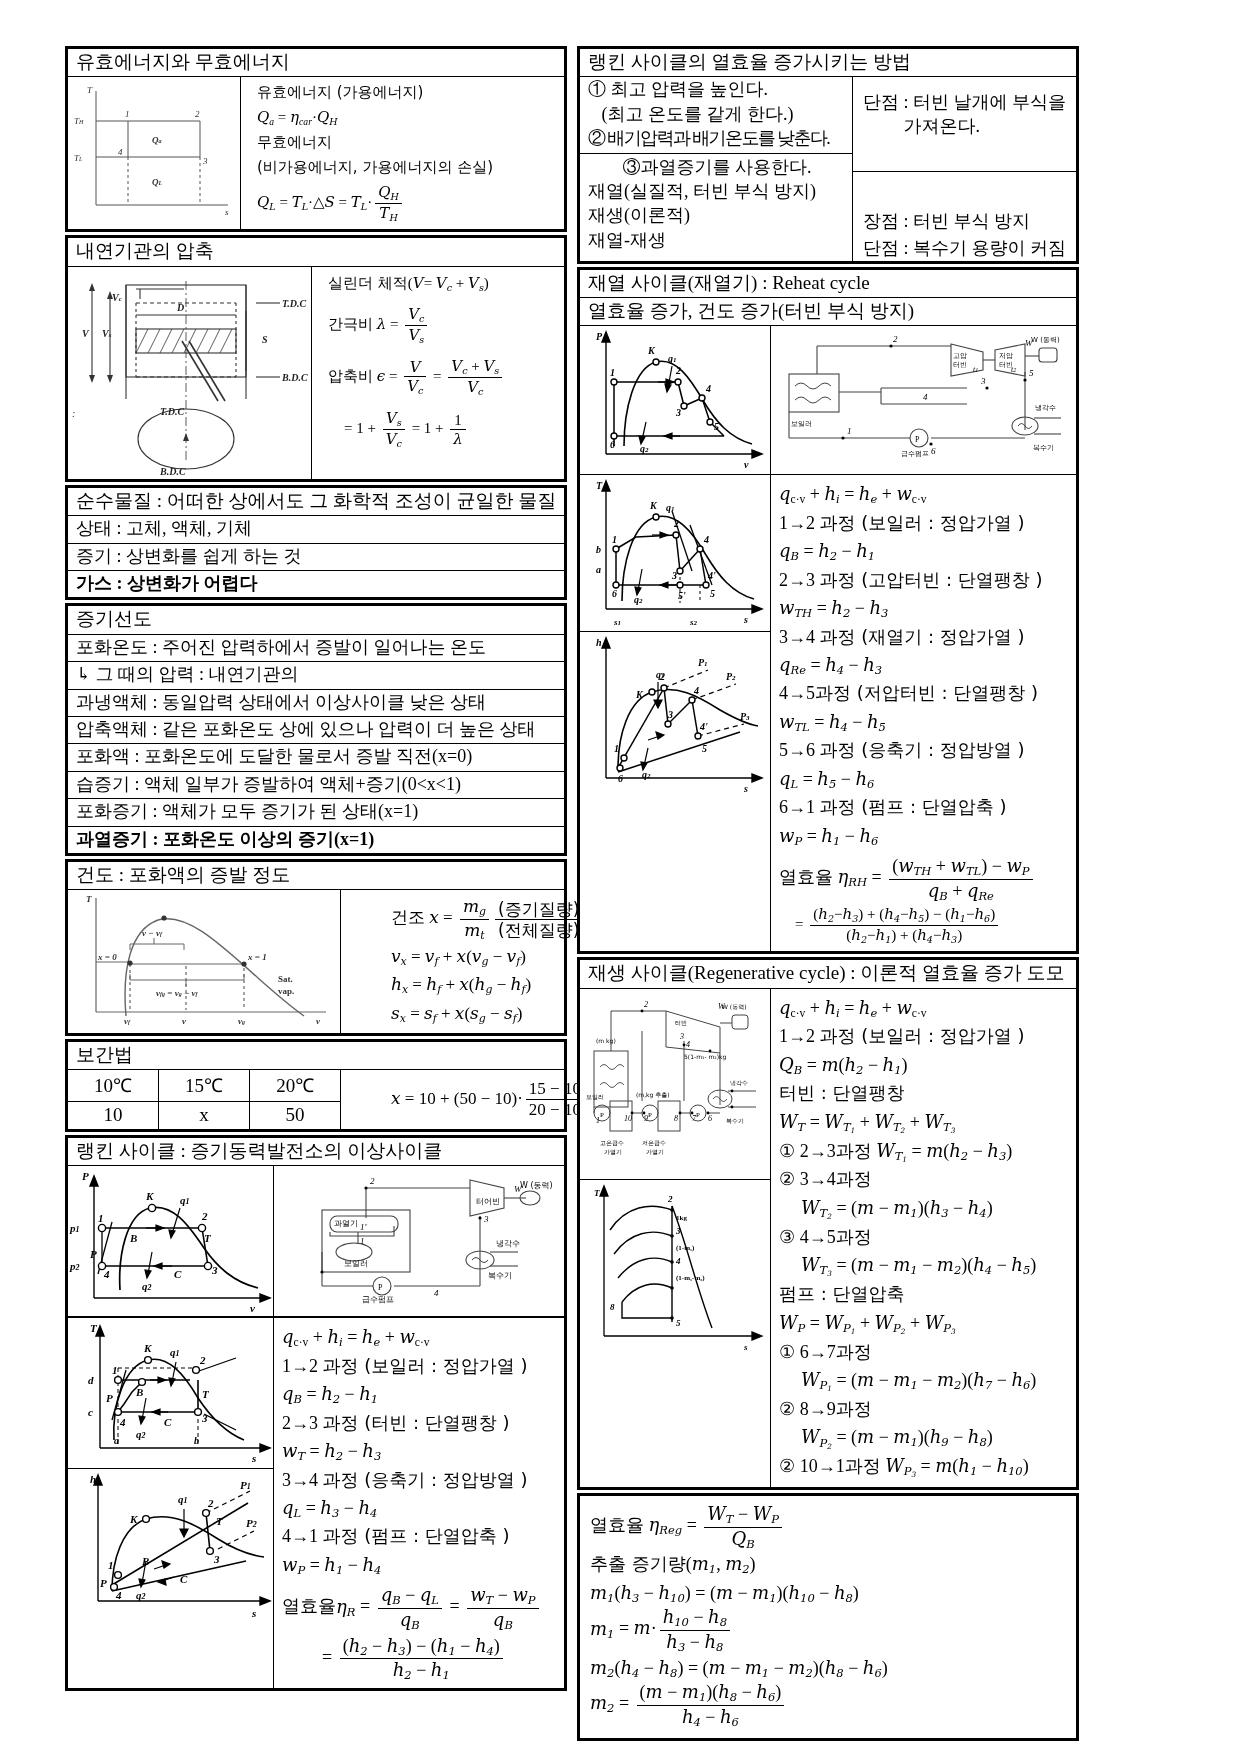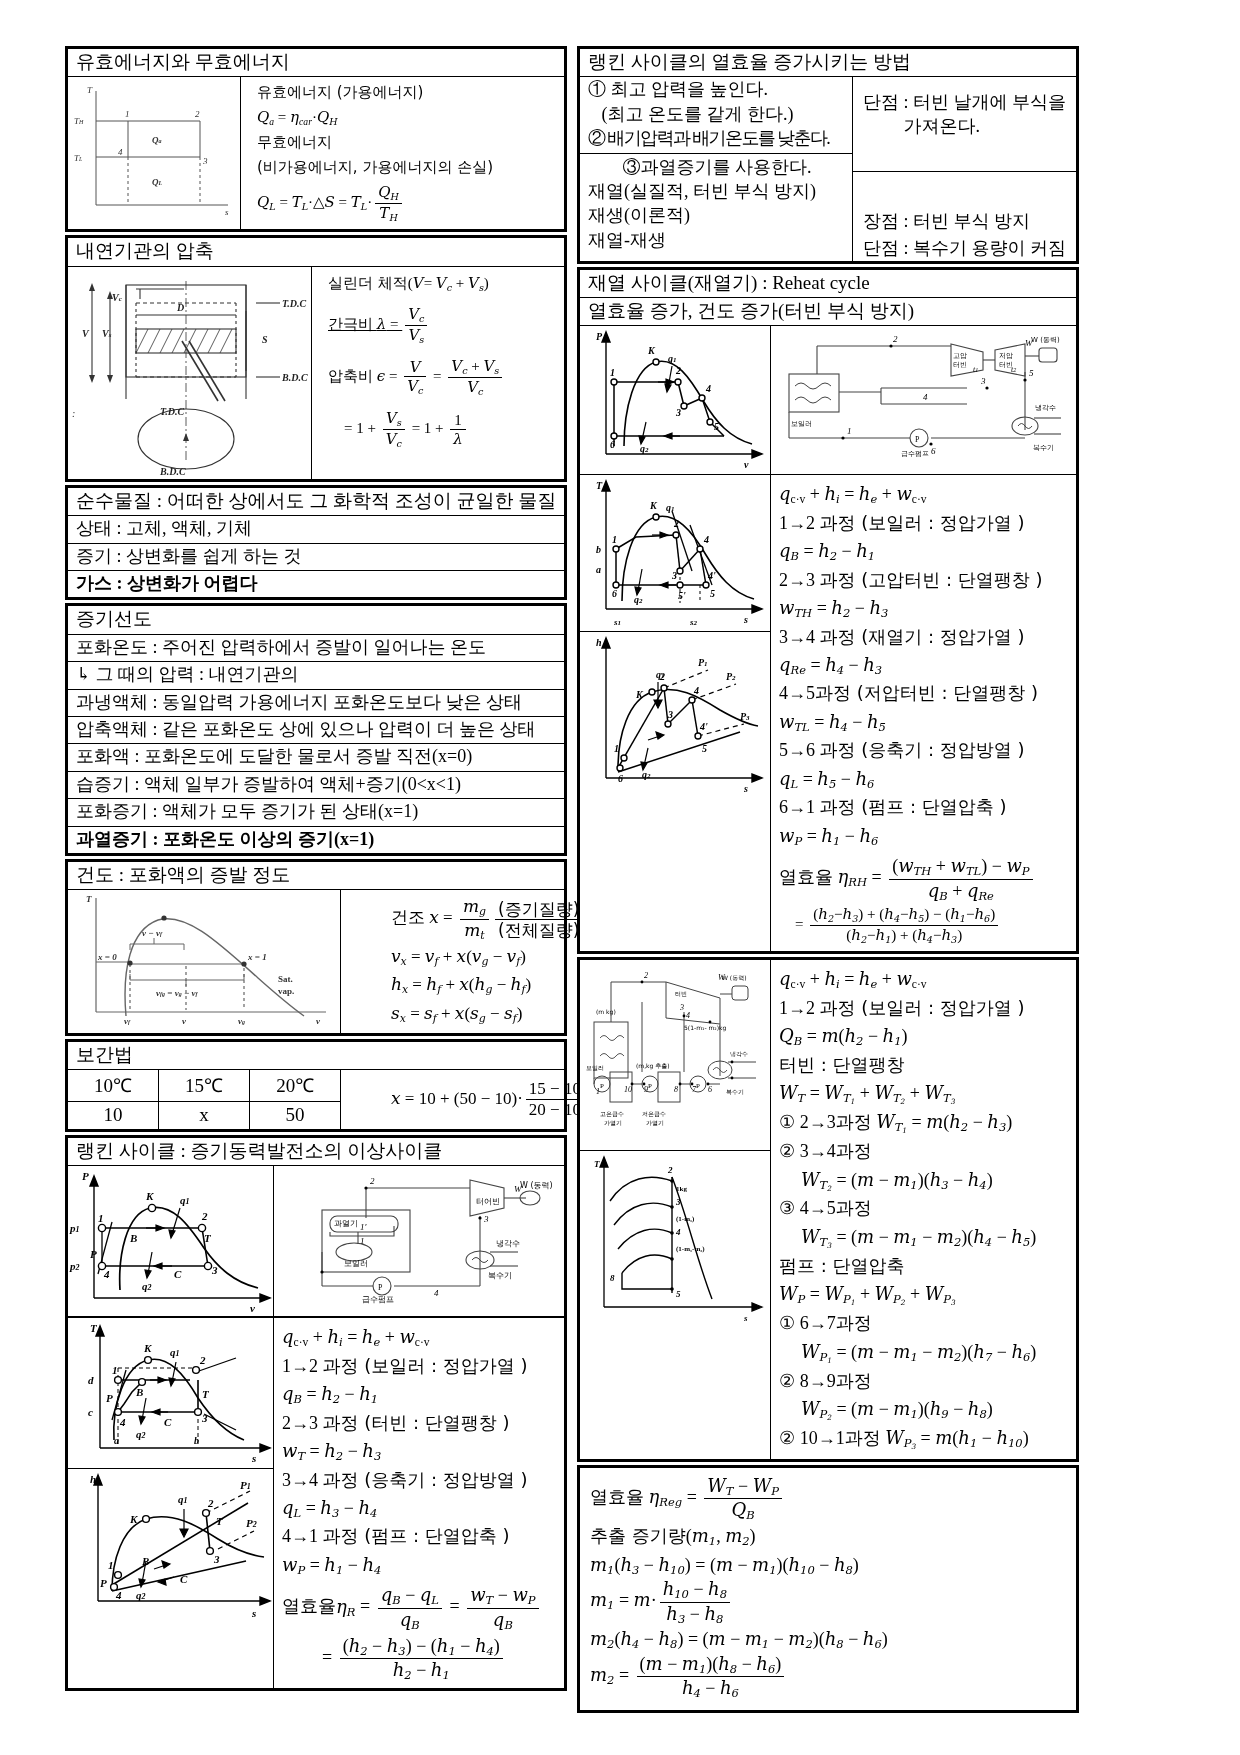--- a/index.html
+++ b/index.html
@@ -165,42 +165,42 @@
             <text x="214" y="40">T.D.C</text>
             <text x="214" y="114">B.D.C</text>
             <text x="92" y="148">T.D.C</text>
             <text x="92" y="208">B.D.C</text>
             <text x="4" y="150" font-weight="normal">:</text>
           </g>
         </svg>
       </div>
       <div class="b" style="width:calc(100% - 243px);padding:4px 2px 4px 8px;">
         <div class="fml"><span class="ko">실린더 체적</span>(<span class="m">V</span>= <span class="m">V<sub>c</sub></span> + <span class="m">V<sub>s</sub></span>)</div>
-        <div class="fml" style="padding-top:10px;text-decoration:underline;"><span class="ko">간극비</span> <span class="m">λ</span> = <span class="frac"><span class="num"><span class="m">V<sub>c</sub></span></span><span class="den"><span class="m">V<sub>s</sub></span></span></span></div>
+        <div class="fml" style="padding-top:10px;"><span class="ko">간극비</span> <span class="m">λ</span> = <span class="frac"><span class="num"><span class="m">V<sub>c</sub></span></span><span class="den"><span class="m">V<sub>s</sub></span></span></span></div>
         <div class="fml" style="padding-top:12px;"><span class="ko">압축비</span> <span class="m">ϵ</span> = <span class="frac"><span class="num"><span class="m">V</span></span><span class="den"><span class="m">V<sub>c</sub></span></span></span> = <span class="frac"><span class="num"><span class="m">V<sub>c</sub></span> + <span class="m">V<sub>s</sub></span></span><span class="den"><span class="m">V<sub>c</sub></span></span></span></div>
         <div class="fml" style="padding-top:12px;padding-left:24px;">= 1 + <span class="frac"><span class="num"><span class="m">V<sub>s</sub></span></span><span class="den"><span class="m">V<sub>c</sub></span></span></span> = 1 + <span class="frac"><span class="num">1</span><span class="den"><span class="m">λ</span></span></span></div>
       </div>
     </div>
   </div>
 
   <div class="blk">
     <div class="hdr">순수물질 : 어떠한 상에서도 그 화학적 조성이 균일한 물질</div>
     <div class="lines">
       <div class="ln">상태 : 고체, 액체, 기체</div>
       <div class="ln">증기 :  상변화를 쉽게 하는 것</div>
       <div class="ln">가스 :  상변화가 어렵다</div>
     </div>
   </div>
 
   <div class="blk">
     <div class="hdr">증기선도</div>
     <div class="lines">
       <div class="ln">포화온도 : 주어진 압력하에서 증발이 일어나는 온도</div>
       <div class="ln">↳ 그 때의 압력 : 내연기관의</div>
-      <div class="ln">과냉액체 : 동일압력 가용에너지 포화온도보다 낮은 상태</div>
+      <div class="ln">과냉액체 : 동일압력 상태에서 이상사이클 낮은 상태</div>
       <div class="ln">압축액체 : 같은 포화온도 상에 있으나 압력이 더 높은 상태</div>
       <div class="ln">포화액 :  포화온도에 도달한 물로서 증발 직전(x=0)</div>
       <div class="ln">습증기 :  액체 일부가 증발하여 액체+증기(0&lt;x&lt;1)</div>
       <div class="ln">포화증기 : 액체가 모두 증기가 된 상태(x=1)</div>
       <div class="ln">과열증기 : 포화온도 이상의 증기(x=1)</div>
     </div>
   </div>
 
   <div class="blk">
     <div class="hdr">건도 : 포화액의 증발 정도</div>
@@ -776,20 +776,21 @@
           <div class="fl sm">6→1 <span class="ko">과정 (펌프 : 단열압축 )</span></div>
           <div class="fl sm"><span class="m">w<sub>P</sub></span> = <span class="m">h<sub>1</sub></span> − <span class="m">h<sub>6</sub></span></div>
           <div class="fl xs" style="padding-top:6px;"><span class="ko">열효율</span> <span class="m">η<sub>RH</sub></span> = <span class="frac"><span class="num">(<span class="m">w<sub>TH</sub></span> + <span class="m">w<sub>TL</sub></span>) − <span class="m">w<sub>P</sub></span></span><span class="den"><span class="m">q<sub>B</sub></span> + <span class="m">q<sub>Re</sub></span></span></span></div>
           <div class="fl" style="font-size:15px;padding-top:4px;padding-left:16px;">= <span class="frac"><span class="num">(<span class="m">h<sub>2</sub></span>−<span class="m">h<sub>3</sub></span>) + (<span class="m">h<sub>4</sub></span>−<span class="m">h<sub>5</sub></span>) − (<span class="m">h<sub>1</sub></span>−<span class="m">h<sub>6</sub></span>)</span><span class="den">(<span class="m">h<sub>2</sub></span>−<span class="m">h<sub>1</sub></span>) + (<span class="m">h<sub>4</sub></span>−<span class="m">h<sub>3</sub></span>)</span></span></div>
         </div>
       </div>
     </div>
   </div>
 
   <div class="blk">
+    <div class="hdr">재생 사이클(Regenerative cycle) : 이론적 열효율 증가 도모</div>
     <div class="twocol">
       <div class="a" style="width:190px;">
         <div class="fig">
           <svg width="190" height="190" viewBox="0 0 190 190">
             <g stroke="#444" fill="none" stroke-width="1">
               <rect x="14" y="62" width="34" height="56"></rect>
               <path d="M20 78 q4 -5 8 0 q4 5 8 0 q4 -5 8 0" stroke-width="0.9"></path>
               <path d="M20 96 q4 -5 8 0 q4 5 8 0 q4 -5 8 0" stroke-width="0.9"></path>
               <line x1="31" y1="62" x2="31" y2="22"></line>
               <line x1="31" y1="22" x2="86" y2="22"></line>

